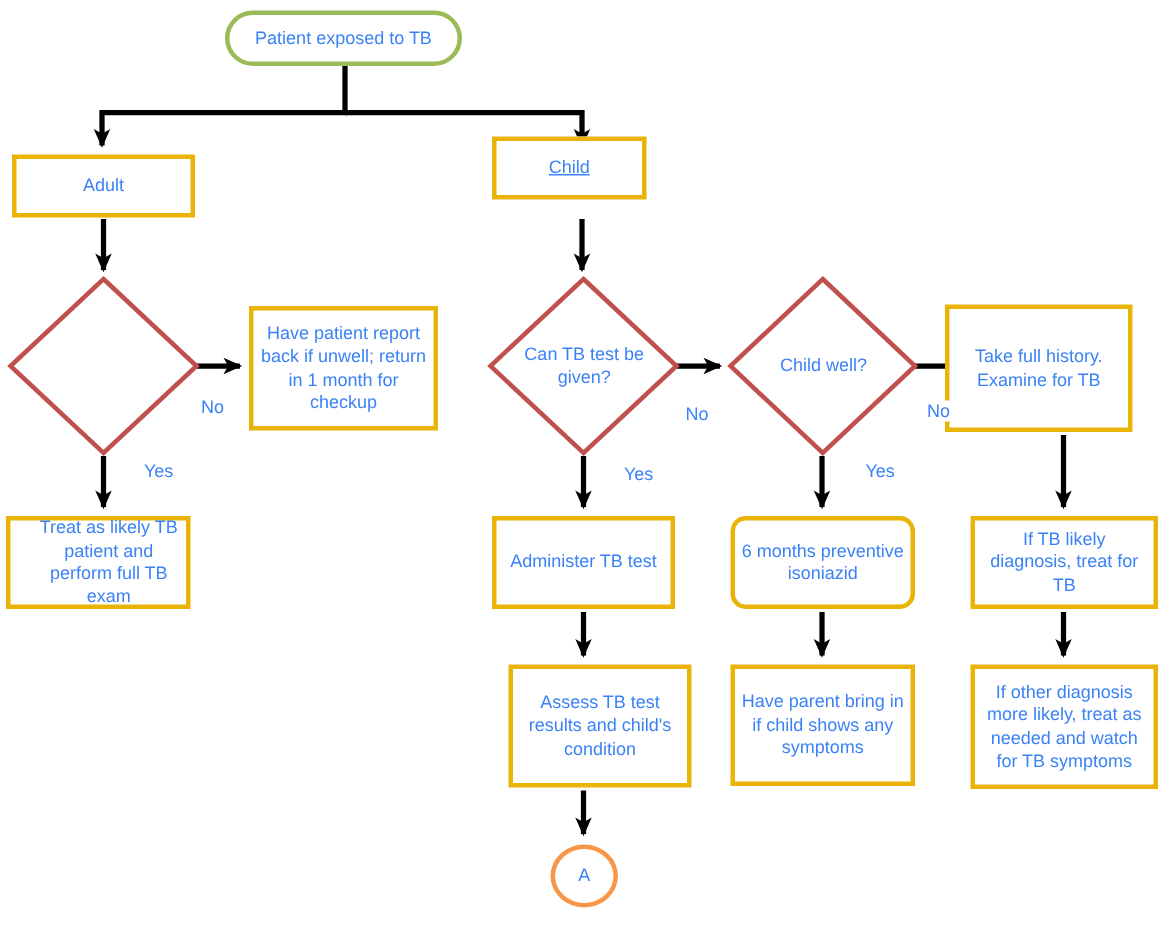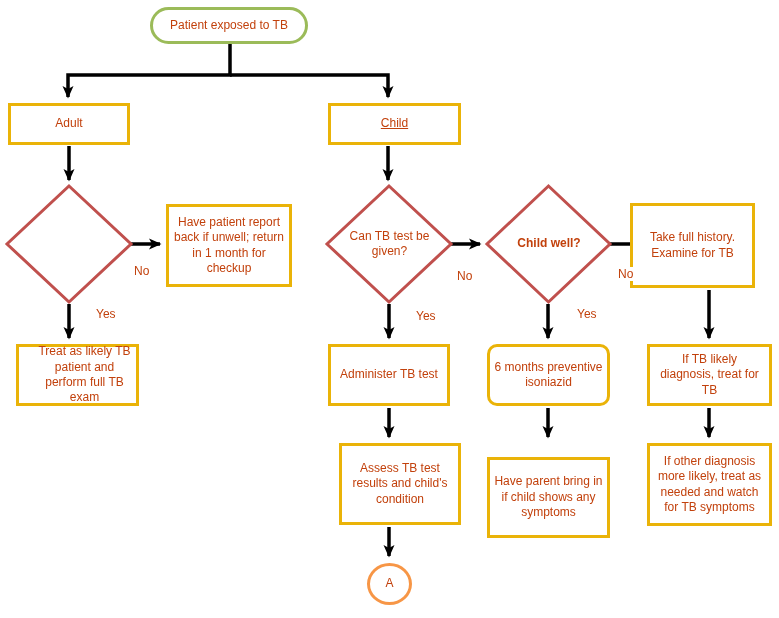--- a/index.html
+++ b/index.html
@@ -3,21 +3,21 @@
 <meta charset="utf-8">
 <style>
   html, body { margin: 0; padding: 0; background: #ffffff; }
   #canvas {
     position: relative;
     width: 779px;
     height: 618px;
     background: #ffffff;
     font-family: "Liberation Sans", "DejaVu Sans", sans-serif;
     font-size: 12px;
-    color: #c2410c;
+    color: #3b82f6;
     overflow: hidden;
   }
   #wires { position: absolute; left: 0; top: 0; width: 779px; height: 618px; }
   .node {
     position: absolute;
     box-sizing: border-box;
     background: #ffffff;
     display: flex;
     align-items: center;
     justify-content: center;
@@ -77,64 +77,64 @@
   </svg>
 
   <div class="node stadium" style="left:150px; top:7px; width:158px; height:37px;">
     <span>Patient exposed to TB</span>
   </div>
 
   <div class="node rect" style="left:8px; top:103px; width:122px; height:42px;">
     <span>Adult</span>
   </div>
 
-  <div class="node rect" style="left:328px; top:103px; width:133px; height:42px;text-decoration:underline;">
+  <div class="node rect" style="left:328px; top:91px; width:103px; height:42px;text-decoration:underline;">
     <span>Child</span>
   </div>
 
   <div class="node rect" style="left:166px; top:204px; width:126px; height:83px;">
     <span>Have patient report back if unwell; return in 1 month for checkup</span>
   </div>
 
-  <div class="node rect" style="left:16px; top:344px; width:123px; height:62px;padding-left:18px;">
+  <div class="node rect" style="left:4px; top:344px; width:123px; height:62px;padding-left:18px;">
     <span>Treat as likely TB patient and perform full TB exam</span>
   </div>
 
   <div class="node rect" style="left:328px; top:344px; width:122px; height:62px;text-align:center;">
     <span>Administer TB test</span>
   </div>
 
   <div class="node rect" style="left:328px; top:443px; width:122px; height:82px;margin-left:11px;">
     <span>Assess TB test results and child's condition</span>
   </div>
 
   <div class="node rect" style="left:487px; top:344px; width:123px; height:62px;border-radius:10px;">
     <span>6 months preventive isoniazid</span>
   </div>
 
-  <div class="node rect" style="left:487px; top:443px; width:123px; height:81px;margin-top:14px;">
+  <div class="node rect" style="left:487px; top:443px; width:123px; height:81px;">
     <span>Have parent bring in if child shows any symptoms</span>
   </div>
 
   <div class="node rect" style="left:630px; top:203px; width:125px; height:85px;">
     <span>Take full history. Examine for TB</span>
   </div>
 
   <div class="node rect" style="left:647px; top:443px; width:125px; height:83px;">
     <span>If other diagnosis more likely, treat as needed and watch for TB symptoms</span>
   </div>
 
   <div class="node rect" style="left:647px; top:344px; width:125px; height:62px;">
     <span>If TB likely diagnosis, treat for TB</span>
   </div>
 
 
   <div class="diamond-label" style="left:347px; top:204px; width:85px; height:80px;">Can TB test be given?</div>
 
-  <div class="diamond-label" style="left:503px; top:204px; width:92px; height:80px;font-weight:bold;">Child well?</div>
+  <div class="diamond-label" style="left:503px; top:204px; width:92px; height:80px;">Child well?</div>
 
   <div class="node circle" style="left:367px; top:563px; width:45px; height:42px;">
     <span>A</span>
   </div>
 
   <div class="edge-label" style="left:133px; top:264px;">No</div>
   <div class="edge-label" style="left:95px; top:307px;">Yes</div>
   <div class="edge-label" style="left:456px; top:269px;">No</div>
   <div class="edge-label" style="left:415px; top:309px;">Yes</div>
   <div class="edge-label" style="left:617px; top:267px;">No</div>

